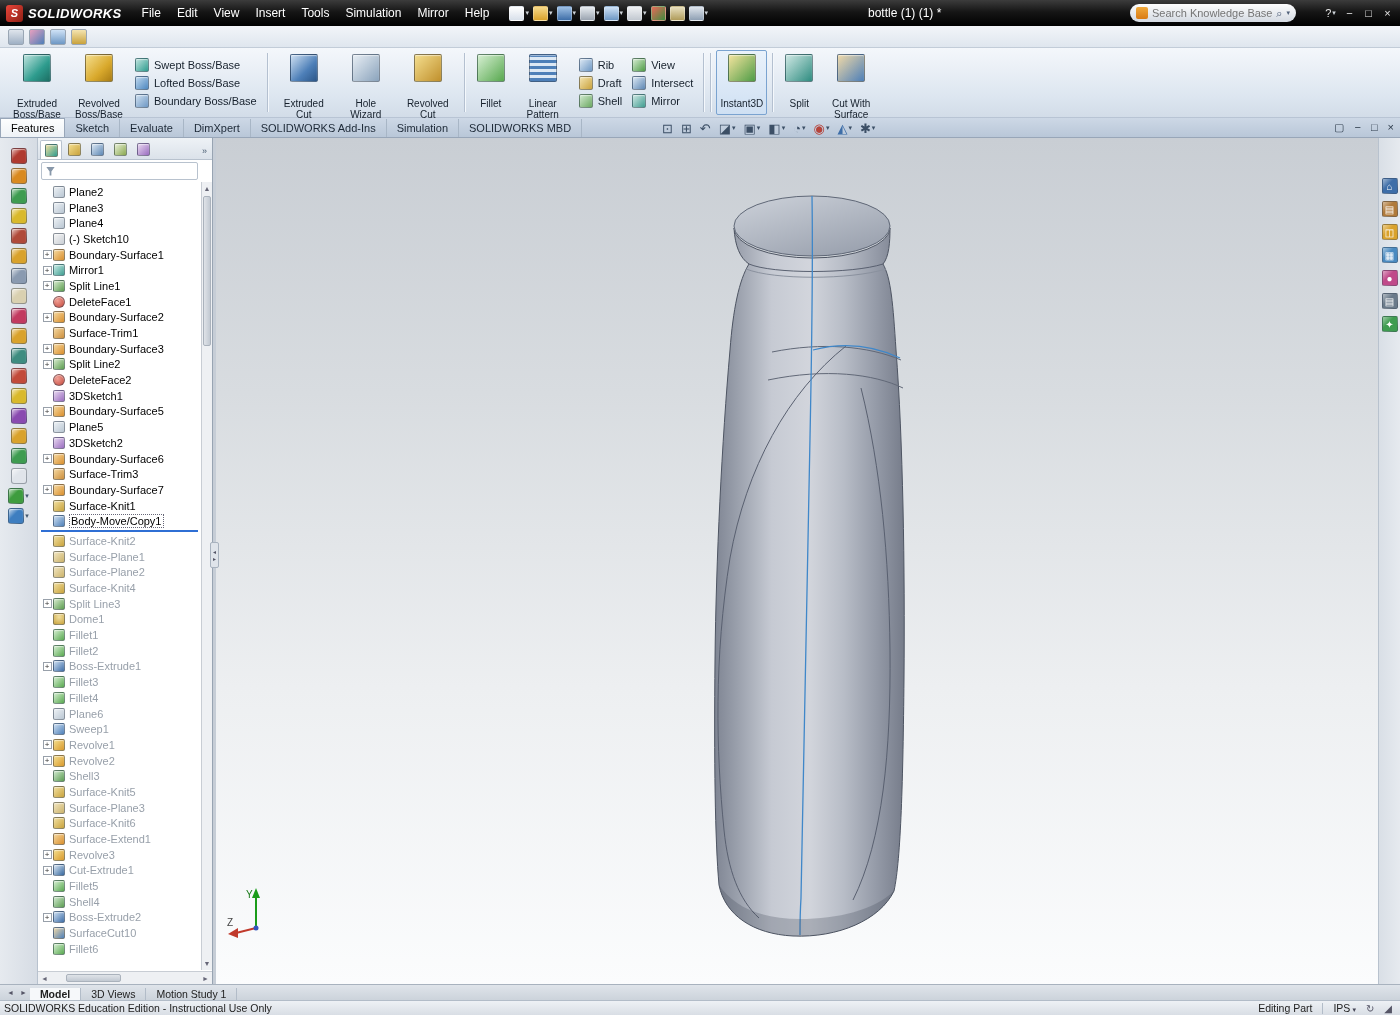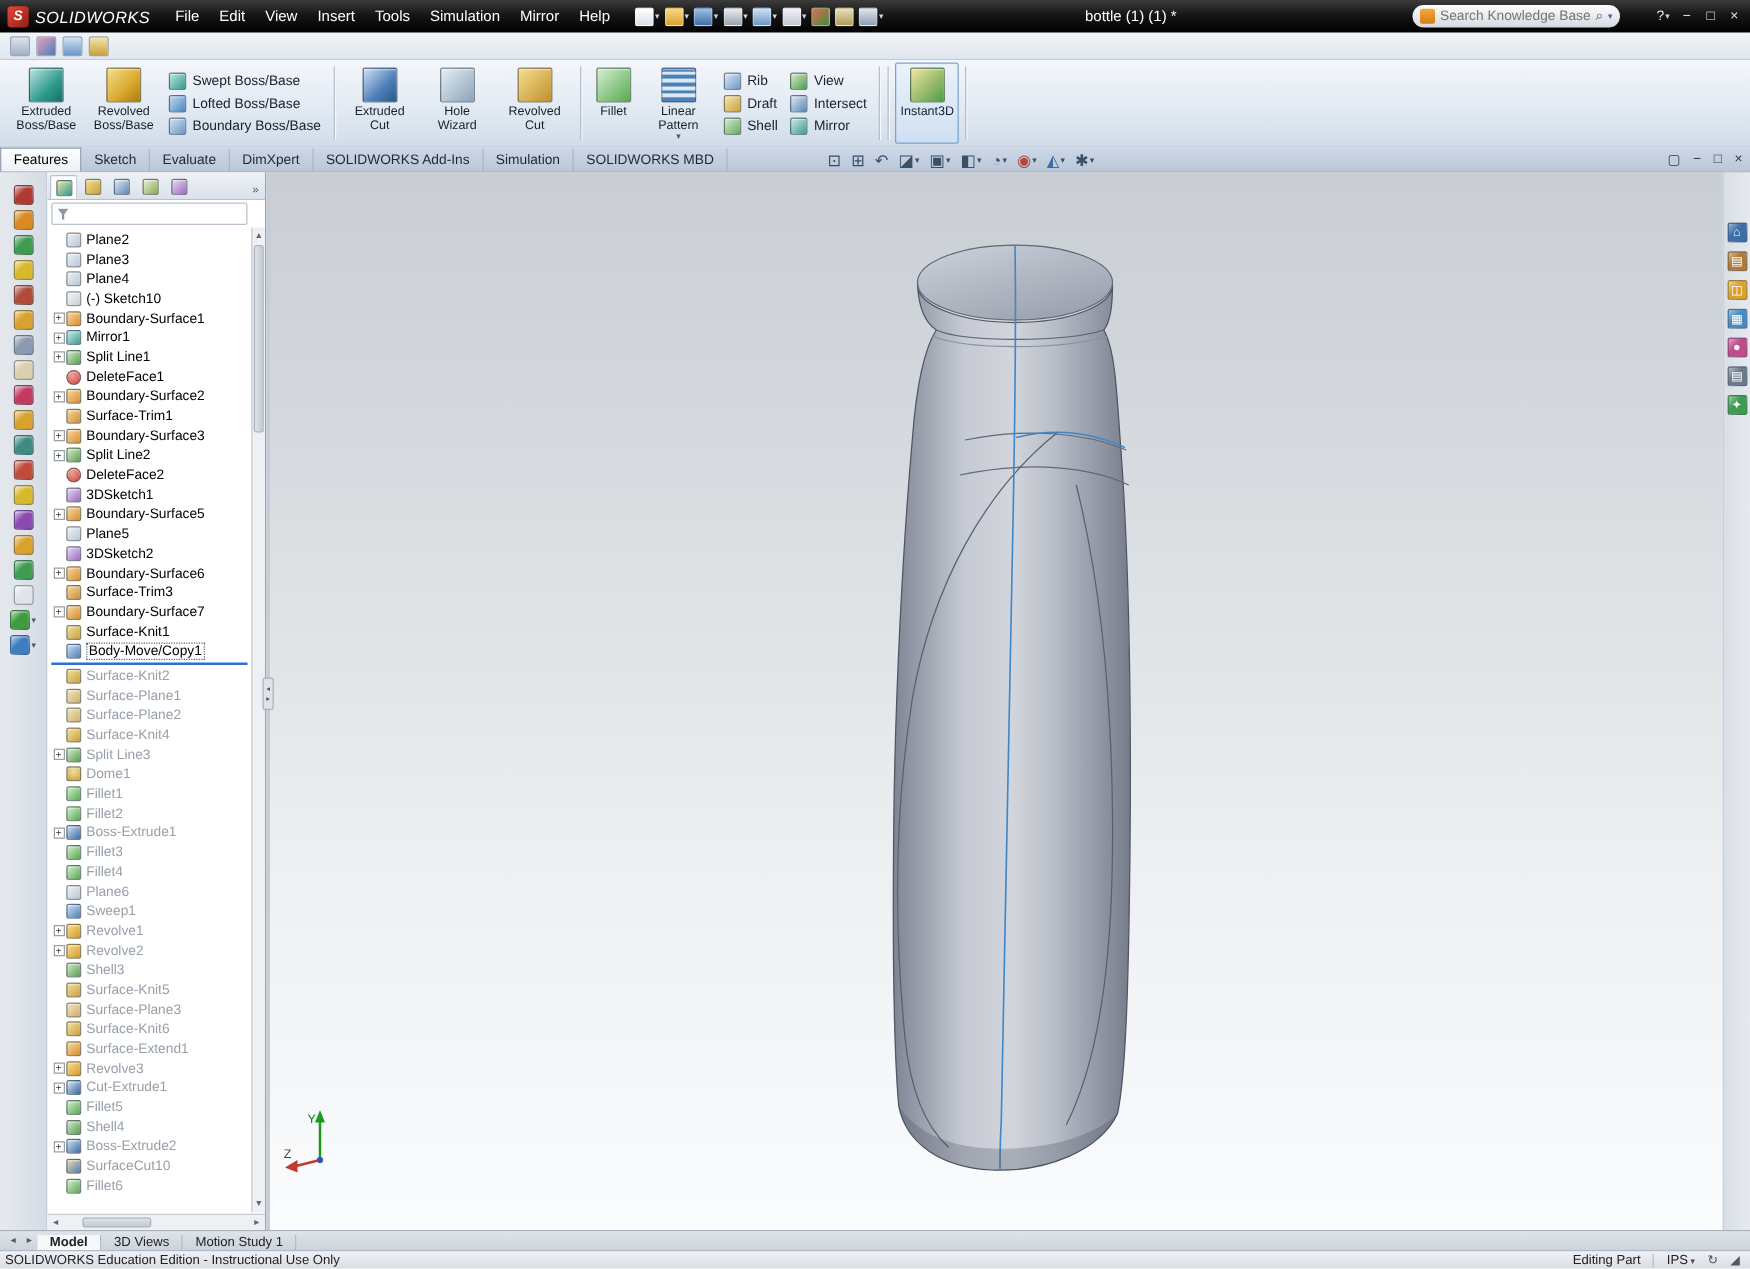--- a/index.html
+++ b/index.html
@@ -3,21 +3,21 @@
 <meta charset="utf-8">
 <style>
 *{margin:0;padding:0;box-sizing:border-box;}
 html,body{width:1400px;height:1015px;}
 body{overflow:hidden;background:#fff;font-family:"Liberation Sans",sans-serif;}
 #app{width:1400px;height:1015px;display:flex;flex-direction:column;position:relative;}
 
 
 .titlebar{height:26px;flex:0 0 26px;background:linear-gradient(#3c3c3c,#161616 45%,#000);display:flex;align-items:center;padding:0 6px;color:#fff;position:relative;}
 .logo-mark{width:17px;height:17px;margin-right:5px;border-radius:3px;background:linear-gradient(135deg,#e8453a,#8e1f14);display:flex;align-items:center;justify-content:center;color:#fff;font-weight:bold;font-size:11px;font-style:italic;}
-.app-name{font-size:13px;font-weight:normal;font-style:italic;letter-spacing:.4px;margin-right:12px;}
+.app-name{font-size:13px;font-weight:bold;font-style:italic;letter-spacing:.4px;margin-right:12px;}
 .menus{display:flex;}
 .menu-item{padding:0 8px;font-size:12px;line-height:26px;cursor:default;}
 .tb-icons{display:flex;align-items:center;margin-left:10px;}
 .tbi-wrap{display:flex;align-items:center;margin:0 2px;}
 .tbi{width:15px;height:15px;border-radius:2px;border:1px solid rgba(255,255,255,.28);display:inline-block;}
 .tb-caret{color:#cfd4da;font-size:7px;margin-left:1px;}
 .doc-title{position:absolute;left:868px;font-size:12px;color:#fff;}
 .search-box{position:absolute;right:104px;width:166px;height:18px;background:linear-gradient(#fdfdfd,#d4dae2);border-radius:9px;display:flex;align-items:center;padding:0 6px;gap:4px;}
 .search-flag{width:12px;height:12px;background:linear-gradient(#f0a93c,#d97b14);border-radius:2px;flex:0 0 12px;}
 .search-input{font-size:11px;color:#666;flex:1;min-width:0;border:none;background:transparent;outline:none;font-family:"Liberation Sans",sans-serif;}
@@ -30,21 +30,21 @@
 
 .quickbar{height:22px;flex:0 0 22px;background:linear-gradient(#f2f5f9,#dfe6ee);border-bottom:1px solid #c2ccd8;display:flex;align-items:center;padding:0 8px;gap:5px;}
 .qicon{width:16px;height:16px;border-radius:2px;border:1px solid #9aa6b4;}
 
 
 .ribbon{height:70px;flex:0 0 70px;background:linear-gradient(#f4f7fb,#dde6f0 70%,#d2dce8);display:flex;align-items:stretch;padding:2px 4px;border-bottom:1px solid #b8c4d4;}
 .rgroup{display:flex;align-items:stretch;padding:0 2px;}
 .rsep{width:1px;background:#b4c0d0;margin:3px 3px;box-shadow:1px 0 0 #f4f8fc;}
 .rbtn{min-width:42px;max-width:62px;padding:3px 3px 1px;display:flex;flex-direction:column;align-items:center;justify-content:flex-start;font-size:10px;line-height:11px;text-align:center;color:#16202c;border:1px solid transparent;border-radius:2px;}
 .rbtn.active{background:linear-gradient(#eaf2fb,#cfe0f3);border-color:#7aa3d0;}
-.rlabel{margin-top:2px;}
+.rlabel{margin-top:16px;}
 .rcaret{font-size:7px;color:#44586e;line-height:7px;}
 .rstack{display:flex;flex-direction:column;justify-content:center;gap:4px;padding:0 5px;}
 .srow{display:flex;align-items:center;gap:5px;font-size:11px;color:#16202c;white-space:nowrap;}
 .cicon{display:inline-block;border-radius:2px;border:1px solid rgba(55,65,80,.5);box-shadow:inset 0 1px 1px rgba(255,255,255,.5);flex:0 0 auto;}
 
 
 .tabrow{height:20px;flex:0 0 20px;background:linear-gradient(#cdd8e6,#b9c7d8);border-bottom:1px solid #98a6b8;position:relative;display:flex;align-items:flex-end;}
 .ctabs{display:flex;height:20px;align-items:flex-end;}
 .ctab{padding:3px 10px 3px;font-size:11px;color:#1c2836;border-right:1px solid #a8b6c6;white-space:nowrap;text-align:right;}
 .ctab.active{background:linear-gradient(#fdfefe,#eef2f6);border:1px solid #98a6b8;border-bottom:none;color:#000;}
@@ -267,20 +267,30 @@
       </div>
       <div class="rsep"></div>
       <div class="rsep"></div>
       <div class="rgroup">
         <div class="rbtn active">
           <span class="cicon" style="width: 28px; height: 28px; background: linear-gradient(135deg, rgb(244, 228, 158), rgb(78, 156, 70));"></span>
           <div class="rlabel">Instant3D</div>
         </div>
       </div>
       <div class="rsep"></div>
+      <div class="rgroup">
+        <div class="rbtn">
+          <span class="cicon" style="width: 28px; height: 28px; background: linear-gradient(135deg, rgb(207, 232, 228), rgb(46, 140, 128));"></span>
+          <div class="rlabel">Split</div>
+        </div>
+        <div class="rbtn">
+          <span class="cicon" style="width: 28px; height: 28px; background: linear-gradient(135deg, rgb(240, 217, 168), rgb(77, 127, 184));"></span>
+          <div class="rlabel">Cut With Surface</div>
+        </div>
+      </div>
     </div>
 
   <div class="tabrow">
     <div class="ctabs">
         <div class="ctab active">Features</div>
         <div class="ctab">Sketch</div>
         <div class="ctab">Evaluate</div>
         <div class="ctab">DimXpert</div>
         <div class="ctab">SOLIDWORKS Add-Ins</div>
         <div class="ctab">Simulation</div>

